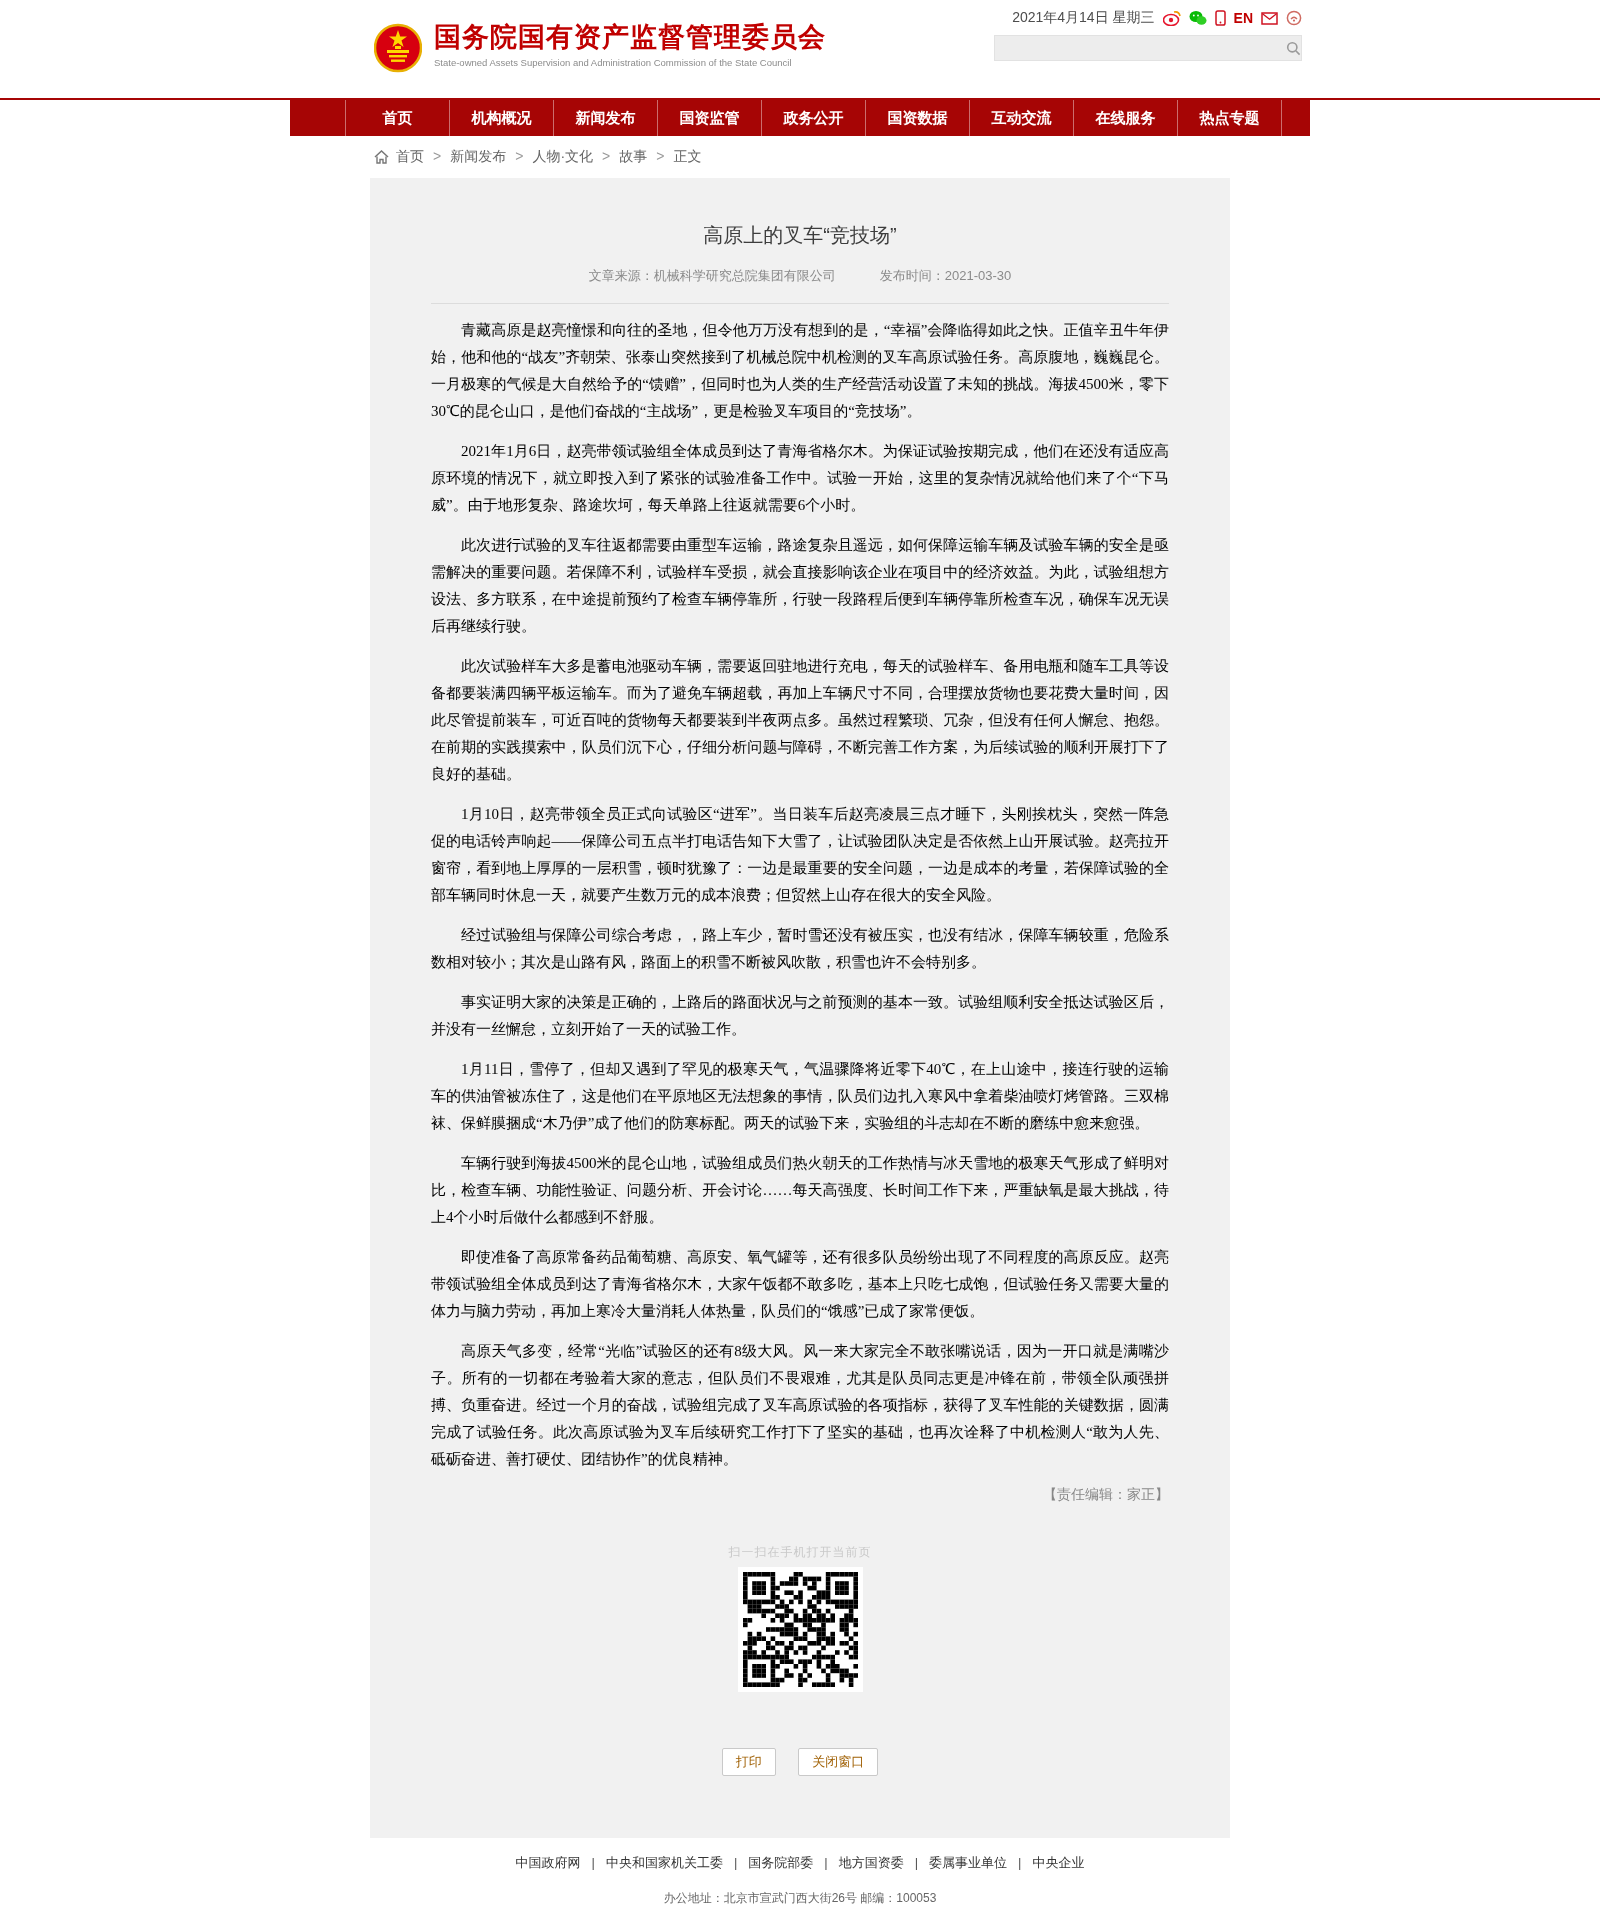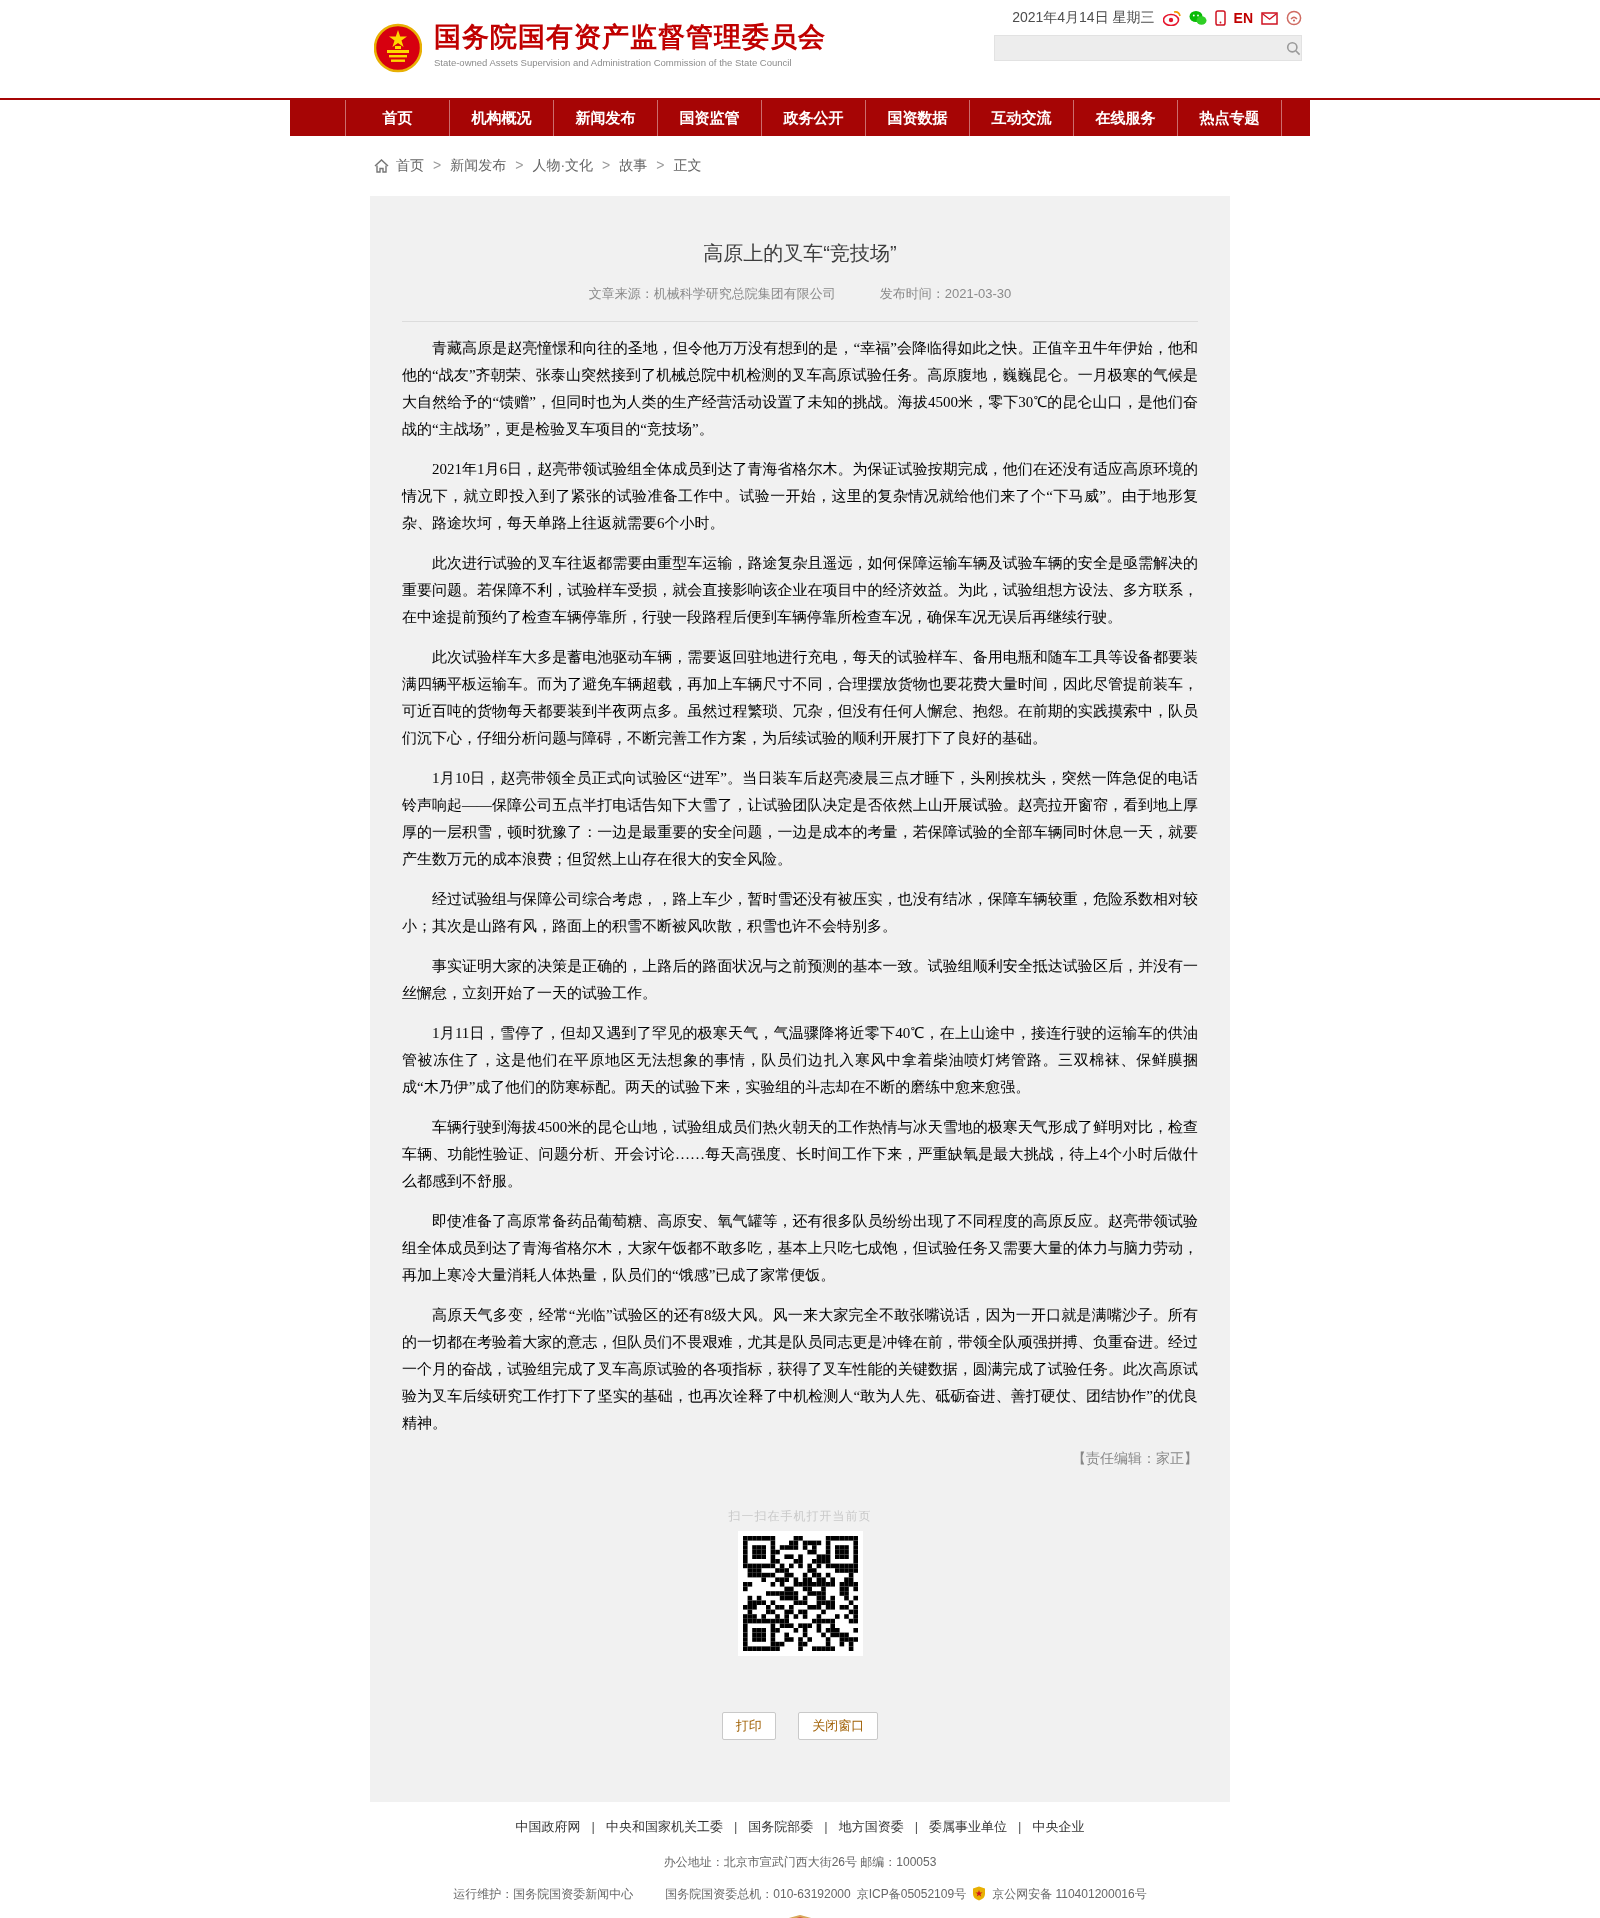--- a/index.html
+++ b/index.html
@@ -18,27 +18,27 @@
               display:flex;align-items:center;}
   .search-box input{flex:1;border:none;background:transparent;height:20px;padding:0 6px;font-size:13px;outline:none;}
   
   .nav-wrap{border-top:2px solid #a60505;}
   .nav-inner{width:1020px;margin:0 auto;background:#a60505;height:36px;display:flex;
              padding-left:55px;box-sizing:border-box;}
   .nav-item{width:103px;line-height:36px;text-align:center;color:#fff;font-size:15px;font-weight:bold;
             border-right:1px solid rgba(255,255,255,.42);cursor:pointer;white-space:nowrap;}
   .nav-item:first-child{border-left:1px solid rgba(255,255,255,.42);}
   
-  .crumb-wrap{width:1020px;margin:9px auto;height:42px;display:flex;align-items:center;
+  .crumb-wrap{width:1020px;margin:0 auto;height:42px;display:flex;align-items:center;
               padding-left:84px;box-sizing:border-box;font-size:14px;color:#666;}
   .crumb-wrap .icon{margin-right:7px;}
   .crumb-sep{margin:0 9px;color:#999;}
   .crumb-link{cursor:pointer;}
   
-  .article-box{width:860px;margin:0 auto;background:#f1f1f1;padding:34px 32px 62px;box-sizing:border-box;}
+  .article-box{width:860px;margin:0 auto;background:#f1f1f1;padding:34px 61px 62px;box-sizing:border-box;}
   .article-title{font-size:20px;color:#3d3d3d;text-align:center;font-weight:normal;margin:10px 0 0;}
   .meta{text-align:center;font-size:13px;color:#8a8a8a;margin-top:18px;}
   .meta-gap{display:inline-block;width:44px;}
   .divider{margin:18px 0 4px;border:none;border-top:1px solid #dcdcdc;}
   #paragraphs p{font-size:15px;color:#000000;line-height:27px;text-indent:2em;margin:13px 0;text-align:justify;font-family:Liberation Serif, serif;}
   .editor{text-align:right;color:#888;font-size:14px;margin-top:10px;}
   .qr-area{text-align:center;margin-top:40px;}
   .qr-caption{font-size:12px;color:#c9c9c9;letter-spacing:1px;}
   .qr{display:inline-block;background:#fff;padding:5px;margin-top:6px;line-height:0;}
   .btn-row{text-align:center;margin-top:56px;}

